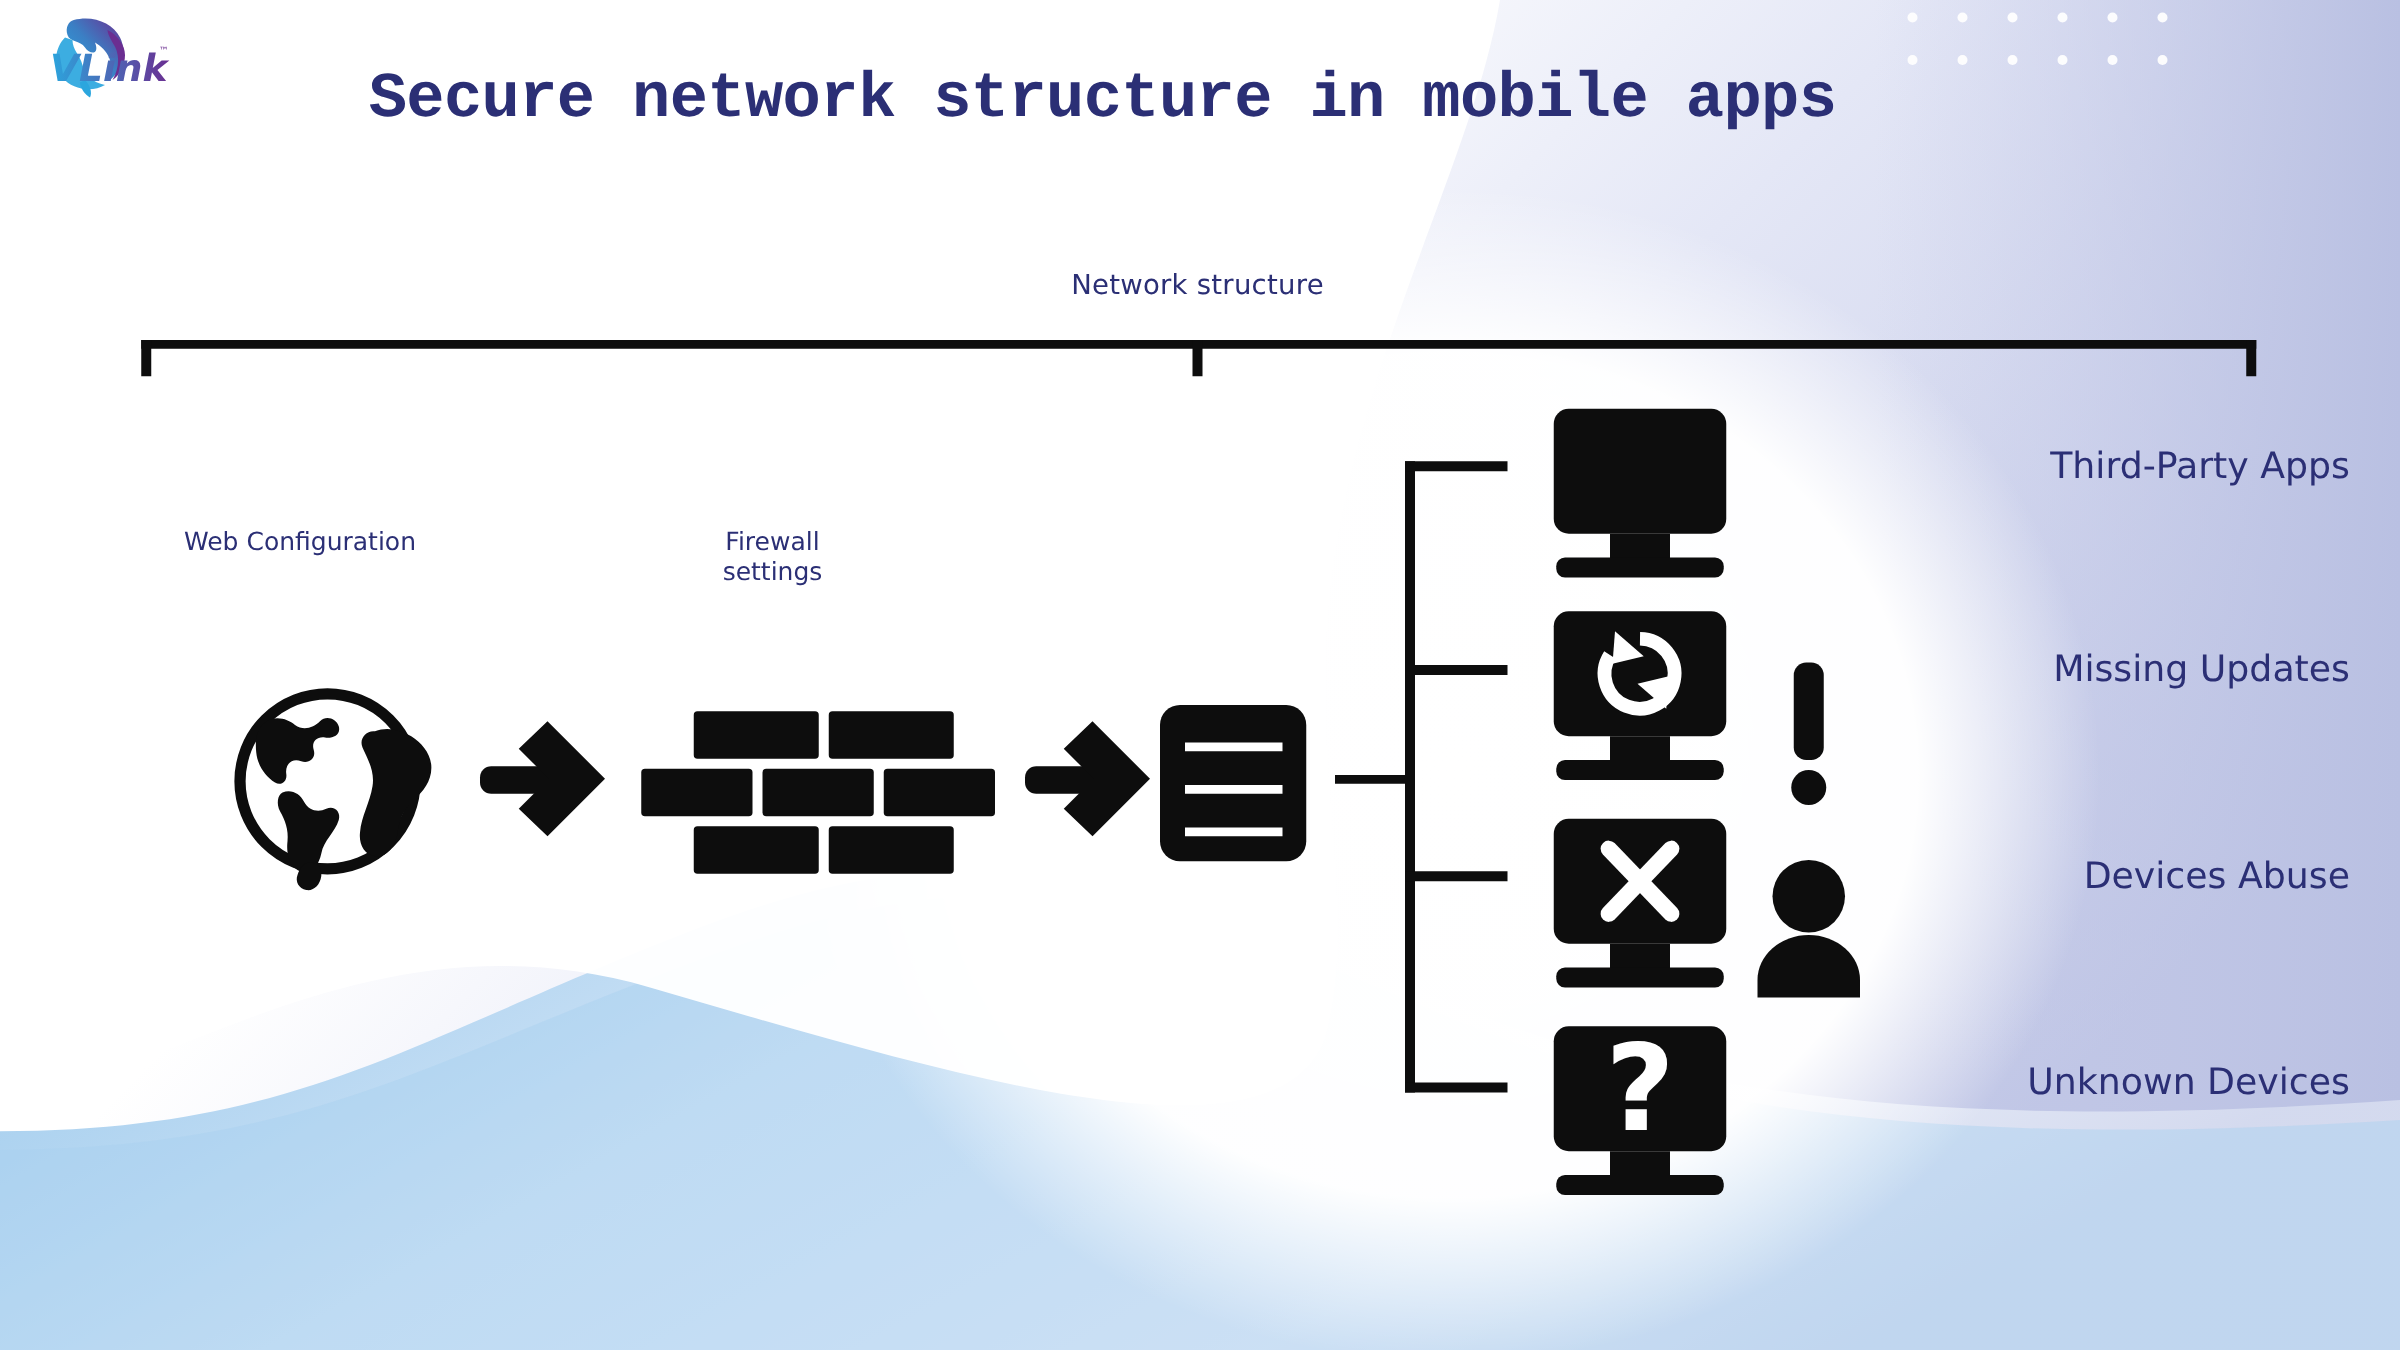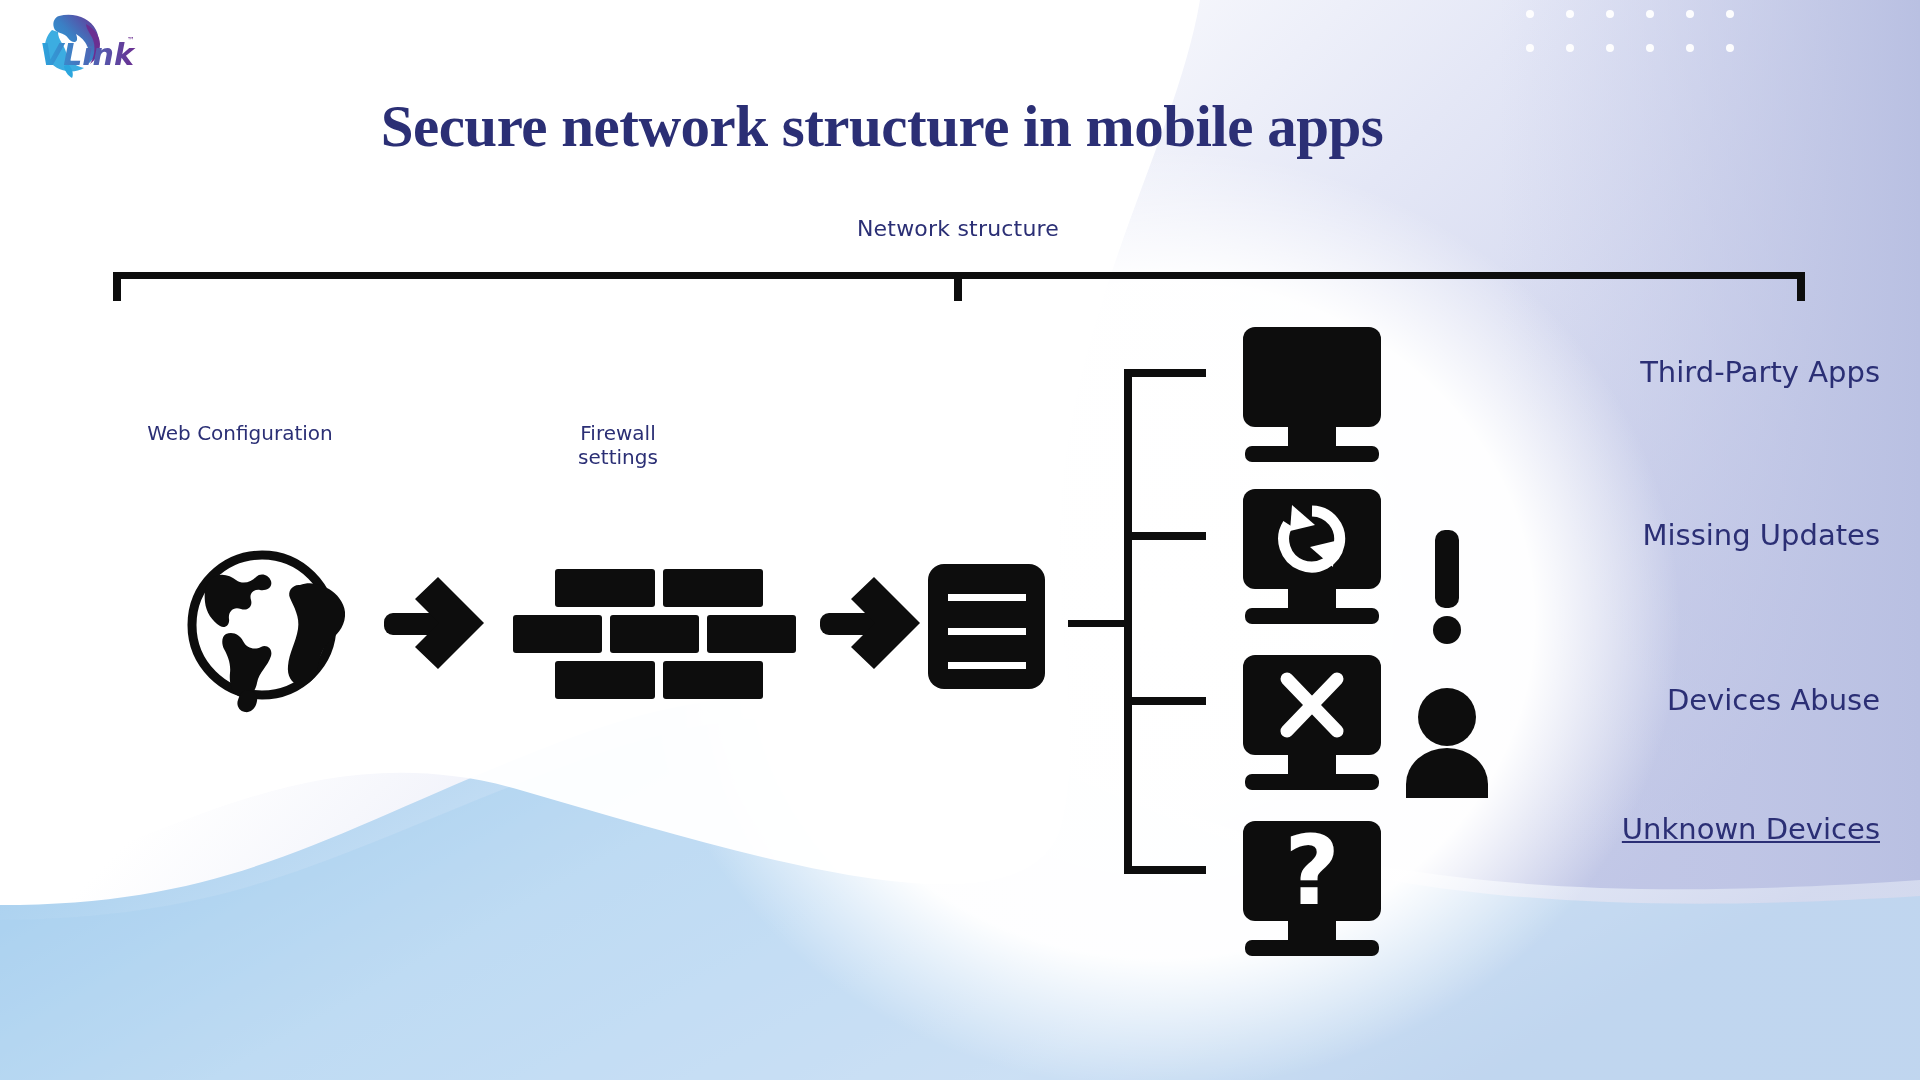--- a/index.html
+++ b/index.html
@@ -34,27 +34,26 @@
     height: 70px;
   }
 
   
   #title {
     position: absolute;
     left: 0;
     top: 52px;
     width: 1920px;
     text-align: center;
-    font-size: 59px;
+    font-size: 51px;
     font-weight: 700;
     letter-spacing: -0.5px;
     color: #2b2f75;
-    font-family: Liberation Serif, serif;
+    font-family: Liberation Mono, monospace;
     white-space: nowrap;
-    margin-top: 40px;
   }
   #title-inner { display:inline-block; transform: translateX(-78px); }
 
   
   #ns-caption {
     position: absolute;
     left: 0;
     top: 216px;
     width: 1920px;
     text-align: center;
@@ -82,21 +81,21 @@
     position: absolute;
     right: 40px;
     color: #2b2f75;
     font-size: 29px;
     white-space: nowrap;
     font-family: "DejaVu Sans", sans-serif;
   }
   #risk-0 { top: 355px; }
   #risk-1 { top: 518px; }
   #risk-2 { top: 683px; }
-  #risk-3 { top: 812px; text-decoration: underline; }
+  #risk-3 { top: 848px; }
 
   
   #diagram {
     position: absolute;
     top: 0;
     left: 0;
     width: 1920px;
     height: 1080px;
   }
 </style>

